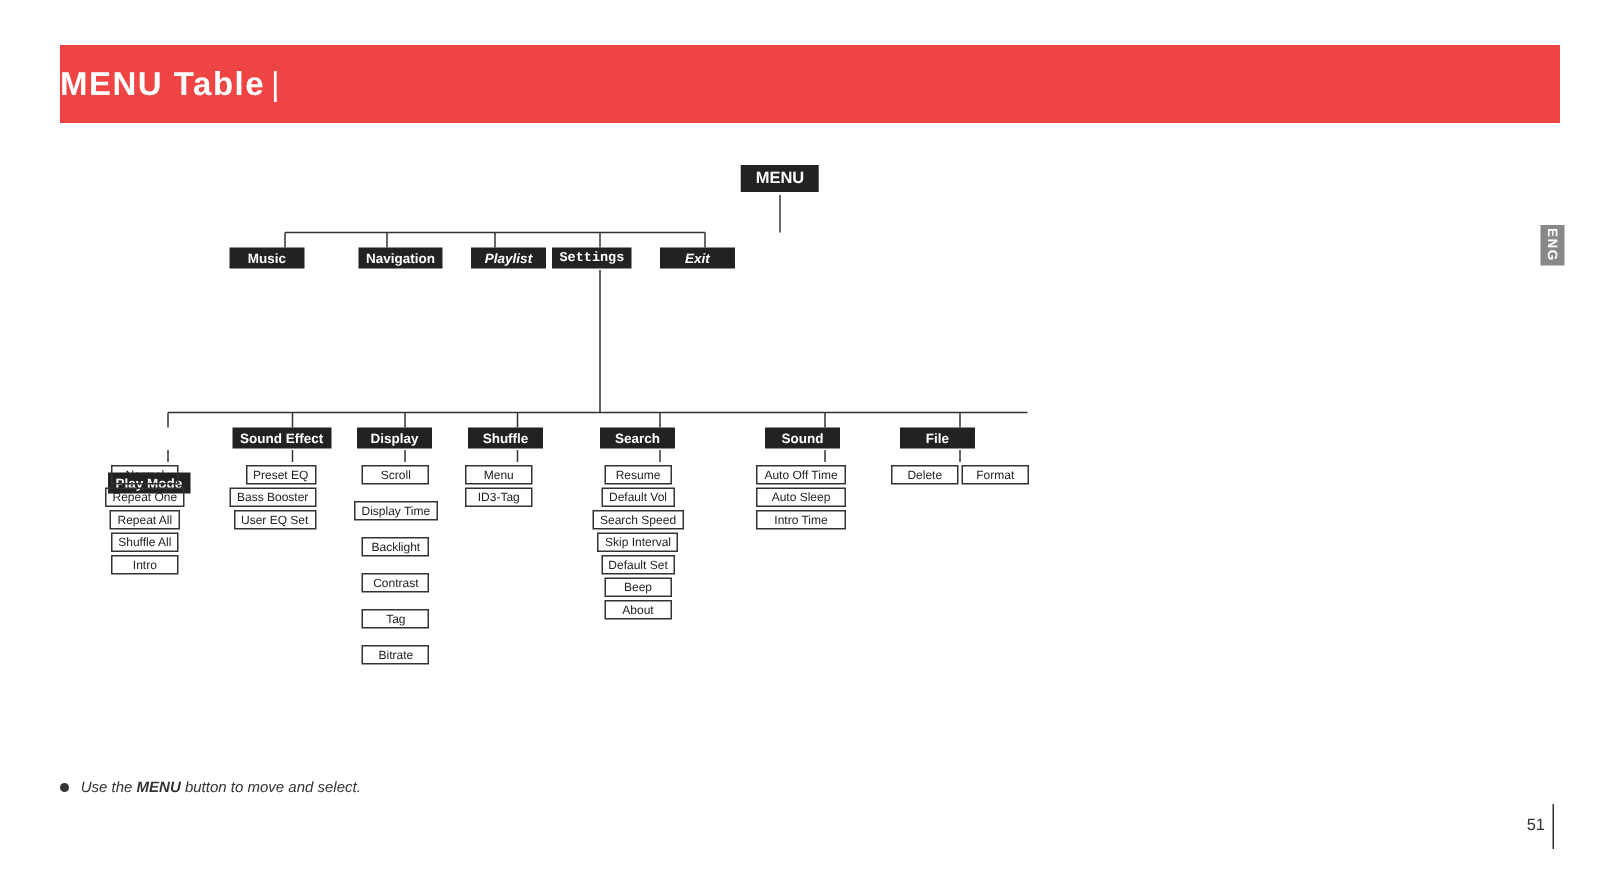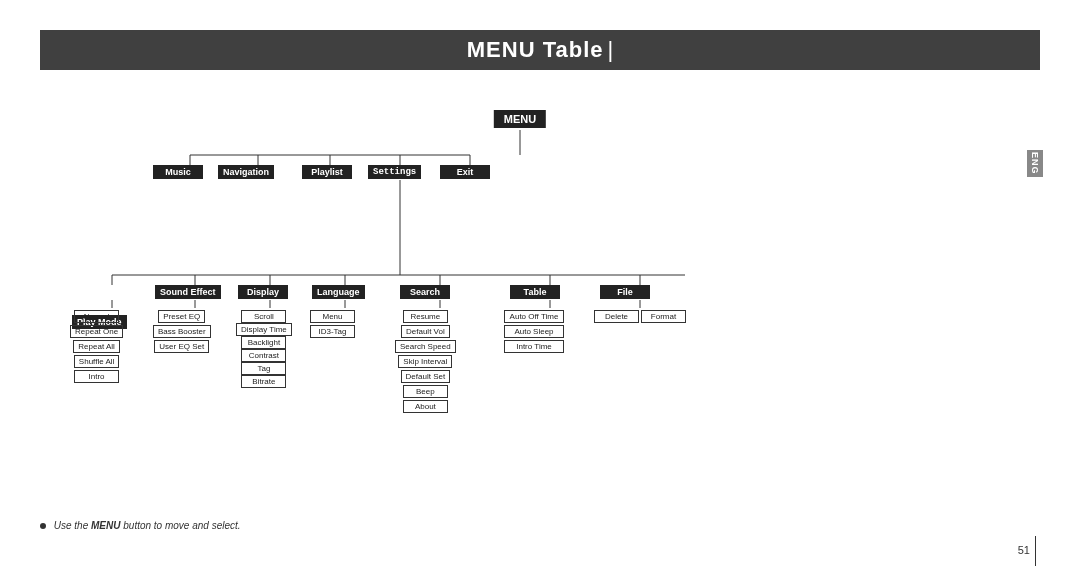--- a/index.html
+++ b/index.html
@@ -12,25 +12,25 @@
       overflow: hidden;
       position: relative;
     }
 
     
     .header-bar {
       position: absolute;
       top: 30px;
       left: 40px;
       right: 40px;
-      height: 40px;
-      background: #404040;
+      height: 52px;
+      background: #ef4444;
       display: flex;
       align-items: center;
-      justify-content: center;
+      justify-content: flex-start;
     }
     .header-title {
       font-size: 22px;
       font-weight: bold;
       color: #ffffff;
       letter-spacing: 1px;
     }
     .header-bar::after {
       content: '|';
       color: #ffffff;
@@ -194,79 +194,79 @@
 
   <div style="position:absolute; top:10px; left:50%; transform:translateX(-50%);">
     <div class="box-black">MENU</div>
   </div>
 
   <div style="position:absolute; top:65px; left:0; right:0;">
     <div style="display:flex; justify-content:center; gap:8px; position:absolute; left:0; right:0;">
       <div style="position:absolute; left:113px;">
         <div class="box-black-sm">Music</div>
       </div>
-      <div style="position:absolute; left:178px;text-decoration:underline;">
+      <div style="position:absolute; left:199px;text-decoration:underline;">
         <div class="box-black-sm">Navigation</div>
       </div>
-      <div style="position:absolute; left:262px;">
+      <div style="position:absolute; left:274px;font-style:italic;">
         <div class="box-black-sm">Playlist</div>
       </div>
       <div style="position:absolute; left:328px;font-family:Liberation Mono, monospace;">
         <div class="box-black-sm">Settings</div>
       </div>
-      <div style="position:absolute; left:400px;">
+      <div style="position:absolute; left:400px;font-style:italic;">
         <div class="box-black-sm">Exit</div>
       </div>
     </div>
   </div>
 
   <div style="position:absolute; top:185px; left:0; right:0;">
     <div style="position:absolute; left:32px;margin-top:30px;">
       <div class="box-black-sm">Play Mode</div>
     </div>
     <div style="position:absolute; left:115px;">
       <div class="box-black-sm">Sound Effect</div>
     </div>
     <div style="position:absolute; left:198px;">
       <div class="box-black-sm">Display</div>
     </div>
     <div style="position:absolute; left:272px;">
-      <div class="box-black-sm">Language</div>
+      <div class="box-black-sm">Shuffle</div>
     </div>
     <div style="position:absolute; left:360px;">
       <div class="box-black-sm">Search</div>
     </div>
     <div style="position:absolute; left:470px;">
-      <div class="box-black-sm">Table</div>
+      <div class="box-black-sm">Sound</div>
     </div>
     <div style="position:absolute; left:560px;">
       <div class="box-black-sm">File</div>
     </div>
   </div>
 
   <div style="position:absolute; top:210px; left:30px;">
     <div style="display:flex;flex-direction:column;align-items:center;gap:2px;">
       <div class="box-outline">Normal</div>
       <div class="box-outline">Repeat One</div>
       <div class="box-outline">Repeat All</div>
       <div class="box-outline">Shuffle All</div>
       <div class="box-outline">Intro</div>
     </div>
   </div>
 
   <div style="position:absolute; top:210px; left:113px;">
-    <div style="display:flex;flex-direction:column;align-items:center;gap:2px;">
+    <div style="display:flex;flex-direction:column;align-items:flex-end;gap:2px;">
       <div class="box-outline">Preset EQ</div>
       <div class="box-outline">Bass Booster</div>
       <div class="box-outline">User EQ Set</div>
     </div>
   </div>
 
   <div style="position:absolute; top:210px; left:196px;">
-    <div style="display:flex;flex-direction:column;align-items:center;gap:0;">
+    <div style="display:flex;flex-direction:column;align-items:center;gap:11px;">
       <div class="box-outline">Scroll</div>
       <div class="box-outline">Display Time</div>
       <div class="box-outline">Backlight</div>
       <div class="box-outline">Contrast</div>
       <div class="box-outline">Tag</div>
       <div class="box-outline">Bitrate</div>
     </div>
   </div>
 
   <div style="position:absolute; top:210px; left:270px;">

